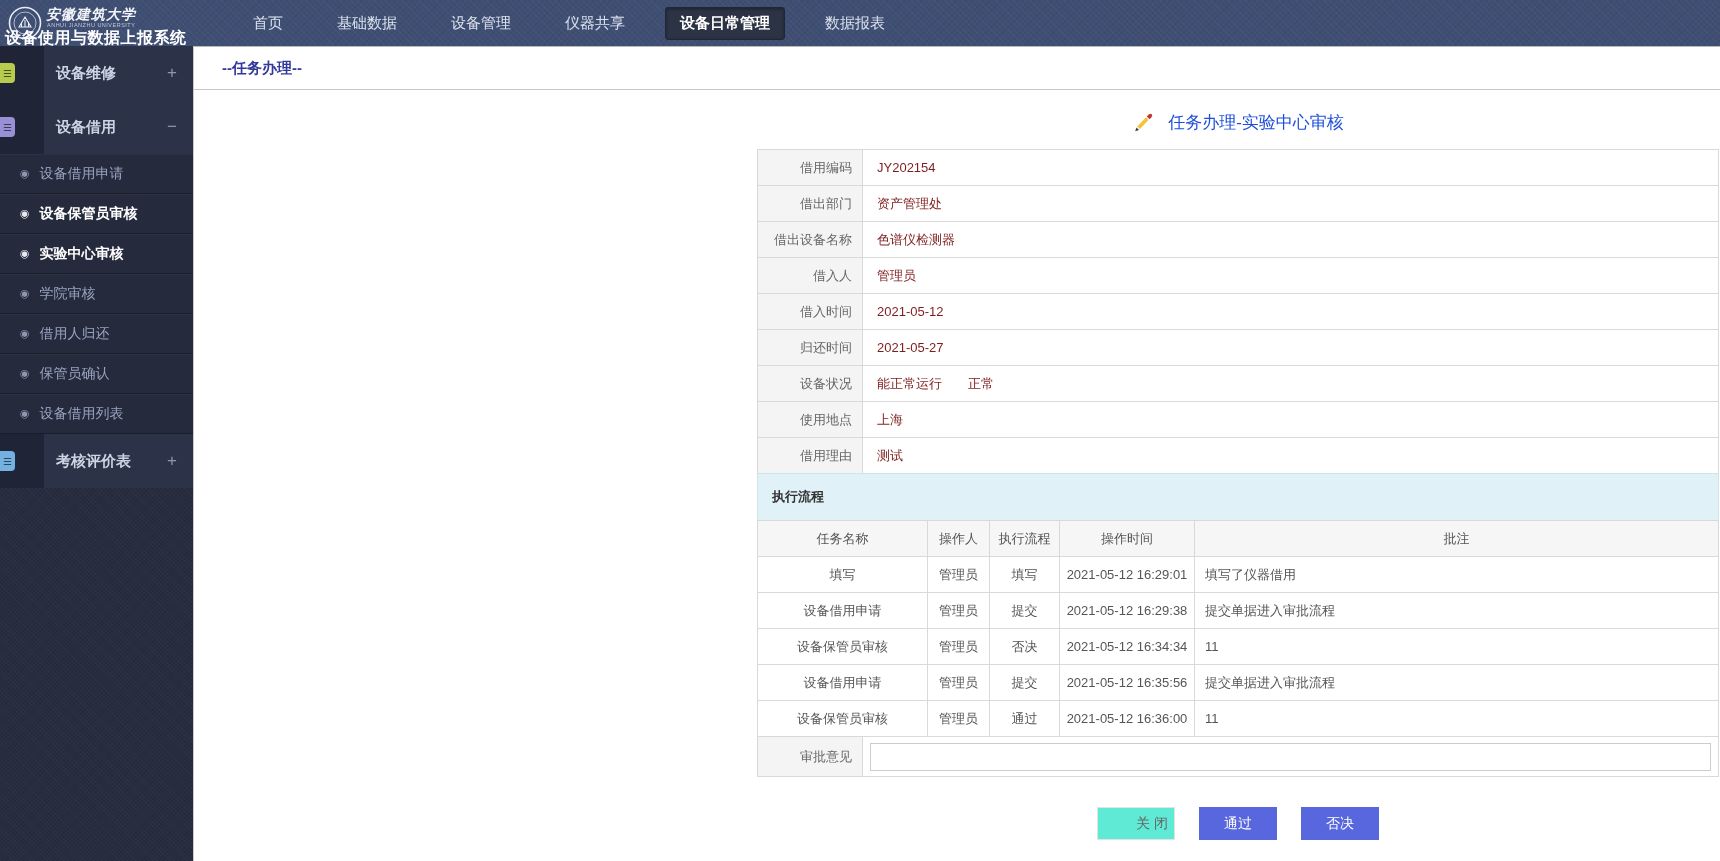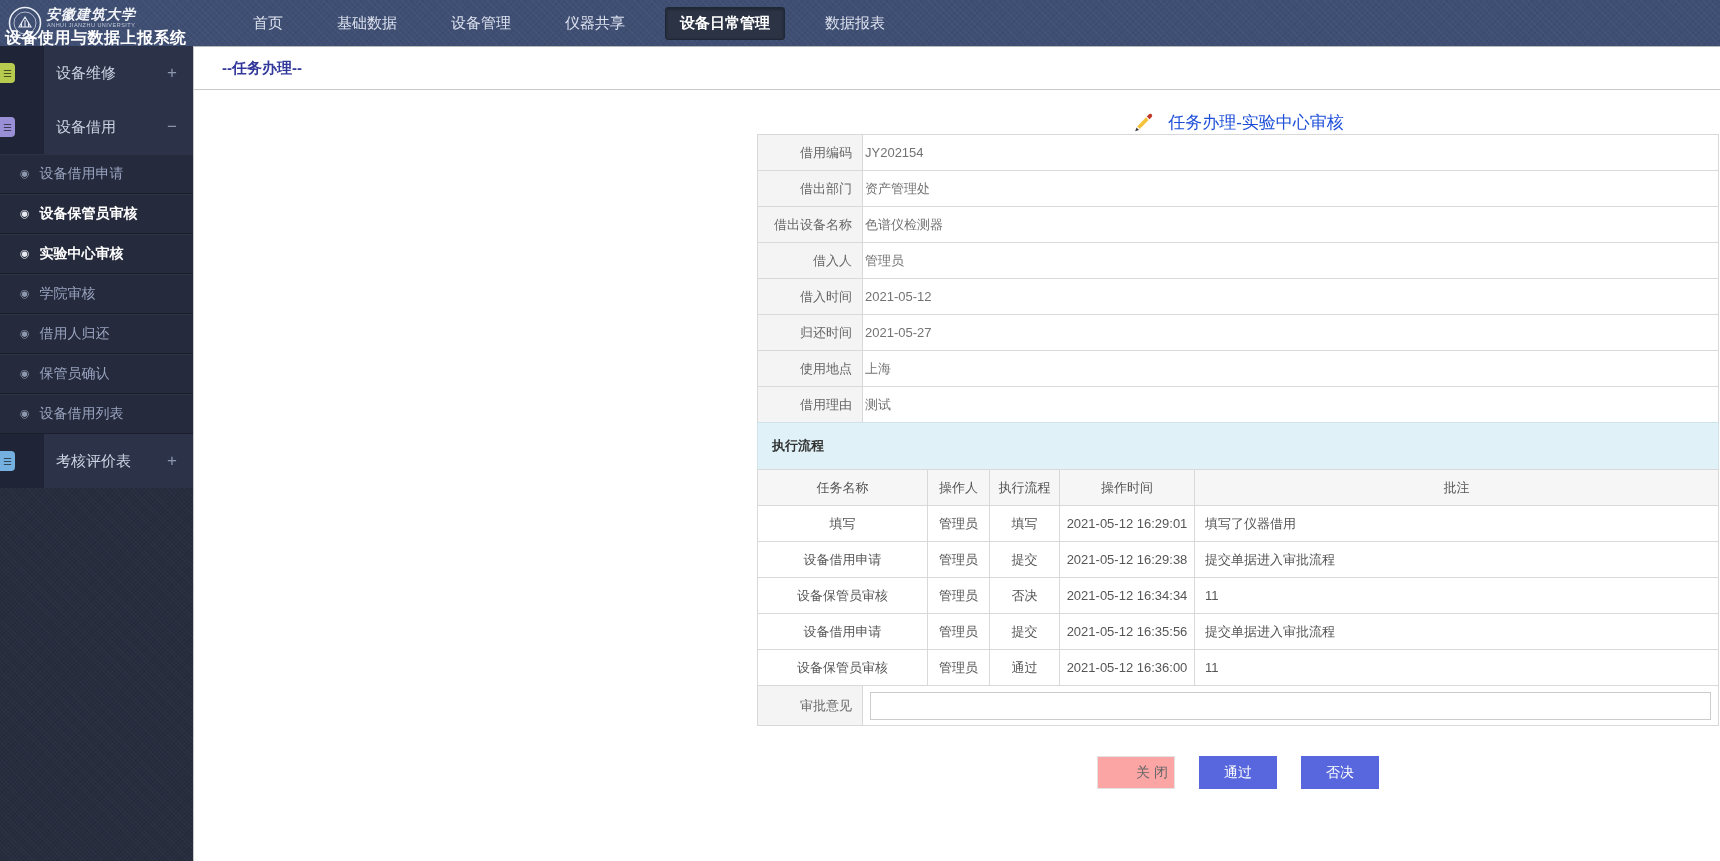--- a/index.html
+++ b/index.html
@@ -36,21 +36,21 @@
       repeating-linear-gradient(-45deg, rgba(0,0,0,.05) 0 1px, transparent 1px 3px);
     overflow:hidden;
   }
   .sb-group { position:relative; height:54px; background:#2c3248; cursor:pointer; }
   .sb-strip { position:absolute; left:0; top:0; width:44px; height:100%; background:#1f2437; }
   .sb-gicon {
     position:absolute; left:0; top:17px; width:15px; height:20px;
     border-radius:0 4px 4px 0; display:flex; align-items:center; justify-content:center;
     font-size:10px; color:rgba(0,0,0,.6); font-weight:bold;
   }
-  .sb-glabel { position:absolute; left:56px; top:0; line-height:54px; font-size:15px; color:#ccd4e3; }
+  .sb-glabel { position:absolute; left:56px; top:0; line-height:54px; font-size:15px; color:#ccd4e3;font-weight:bold; }
   .sb-toggle { position:absolute; right:16px; top:0; line-height:54px; font-size:17px; color:#8d97ad; }
   .sb-sub { background:#252a3c; }
   .sb-item { height:40px; display:flex; align-items:center; padding-left:20px; border-bottom:1px solid rgba(0,0,0,.28); box-shadow:inset 0 1px 0 rgba(255,255,255,.04); cursor:pointer; }
   .sb-bullet { font-size:11px; color:#8d97ad; margin-right:10px; line-height:1; }
   .sb-ilabel { font-size:14px; color:#98a3bf; }
   .sb-item.emph .sb-ilabel { color:#ffffff; font-weight:bold; }
   .sb-item.emph .sb-bullet { color:#e8ebf2; }
 
   
   .content {
@@ -60,41 +60,41 @@
   .crumbbar { height:43px; border-bottom:1px solid #c8c8c8; display:flex; align-items:center; padding-left:28px; }
   .crumb { color:#32399b; font-weight:bold; font-size:15px; }
 
   .formwrap { margin-left:563px; width:962px; }
   .form-title { margin-top:20px; display:flex; align-items:center; justify-content:center; gap:12px; }
   .form-title-text { font-size:17px; color:#1d4ed8; }
 
   table.grid { border-collapse:collapse; width:962px; table-layout:fixed; }
   table.grid td { border:1px solid #d9d9d9; height:36px; font-size:13px; }
   td.lbl { width:105px; background:#f4f4f4; text-align:right; padding-right:10px; color:#666; }
-  td.val { padding-left:2px; color:#737373; text-align:left; }
+  td.val { padding-left:14px; color:#7f1d1d; text-align:left; }
 
   .section-hd {
     width:962px; height:48px; margin-top:-1px; border:1px solid #cfe3ea;
     background:#e0f2f8; display:flex; align-items:center; padding-left:14px;
     font-size:13px; font-weight:bold; color:#333;
   }
 
   table.proc { border-collapse:collapse; width:962px; margin-top:-1px; table-layout:fixed; }
   table.proc td { border:1px solid #d9d9d9; height:36px; font-size:13px; color:#555; text-align:center; }
   table.proc tr.hd td { background:#f6f6f6; color:#555; }
   table.proc td.note { text-align:left; padding-left:10px; }
   col.c-task{width:170px;} col.c-op{width:62px;} col.c-res{width:70px;} col.c-time{width:135px;} col.c-note{width:auto;}
 
   table.opin { border-collapse:collapse; width:962px; margin-top:-1px; }
   table.opin td { border:1px solid #d9d9d9; height:40px; font-size:13px; }
   .opin-input { width:calc(100% - 10px); height:28px; margin:0 5px; border:1px solid #ccc; outline:none; font-size:13px; padding:0 6px; display:block; }
 
   .btnrow { margin-top:30px; display:flex; justify-content:center; gap:24px; }
   .btn { width:78px; height:33px; font-size:14px; cursor:pointer; border:none; font-family:inherit; }
-  .btn-close { background:#fca5a5; border:1px solid #e3e3e3; color:#666;padding-left:32px; }
+  .btn-close { background:#5eead4; border:1px solid #e3e3e3; color:#666;padding-left:32px; }
   .btn-blue { background:#5867dd; color:#fff; }
 </style>
 </head>
 <body>
 
 <div id="screen">
 
   <div class="topbar">
     <div class="brand">
       <svg class="brand-emblem" width="34" height="34" viewBox="0 0 34 34">
@@ -181,21 +181,21 @@
 
       <div class="form-title">
         <svg width="24" height="24" viewBox="0 0 24 24">
           <path d="M3.2 21.2l1.3-3.8 2.5 2.5z" fill="#3a3a3a"></path>
           <path d="M5.2 16.4l2.6 2.6L16.6 9.9 14 7.3z" fill="#f5c33b"></path>
           <path d="M14.8 6.5l2.7 2.7 2.2-2.2c.7-.7.7-1.9 0-2.7-.8-.7-2-.7-2.7 0z" fill="#c0392b"></path>
         </svg>
         <span class="form-title-text">任务办理-实验中心审核</span>
       </div>
 
-      <table class="grid" style="">
+      <table class="grid" style="margin-top:15px">
         <tbody>
             <tr>
               <td class="lbl">借用编码</td>
               <td class="val">JY202154</td>
             </tr>
         <tr>
               <td class="lbl">借出部门</td>
               <td class="val">资产管理处</td>
             </tr>
         <tr>
@@ -206,20 +206,24 @@
               <td class="lbl">借入人</td>
               <td class="val">管理员</td>
             </tr>
         <tr>
               <td class="lbl">借入时间</td>
               <td class="val">2021-05-12</td>
             </tr>
         <tr>
               <td class="lbl">归还时间</td>
               <td class="val">2021-05-27</td>
+            </tr>
+        <tr>
+              <td class="lbl">设备状况</td>
+              <td class="val">能正常运行　　正常</td>
             </tr>
         <tr>
               <td class="lbl">使用地点</td>
               <td class="val">上海</td>
             </tr>
         <tr>
               <td class="lbl">借用理由</td>
               <td class="val">测试</td>
             </tr>
       </tbody>

